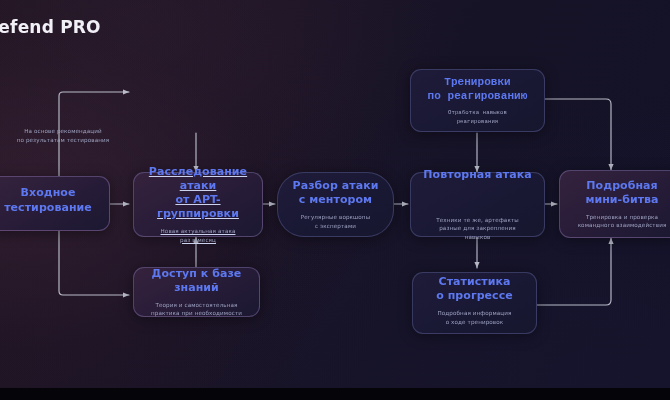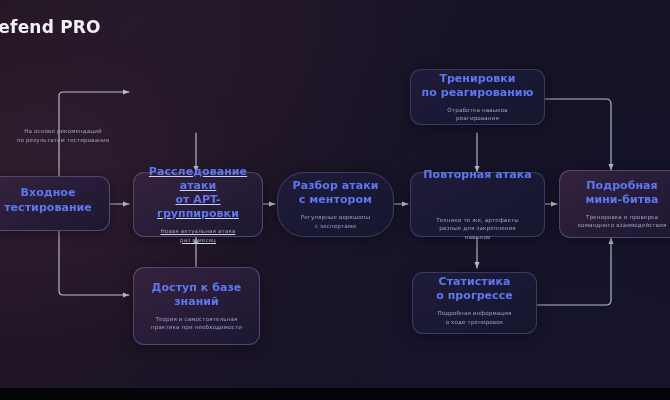--- a/index.html
+++ b/index.html
@@ -158,35 +158,35 @@
   </div>
 
 
   <div class="node violet" style="left:133px; top:172px; width:130px; height:65px;text-decoration:underline;">
     <div class="ttl">Расследование атаки
 от APT-группировки</div>
     <div class="sub">Новая актуальная атака
 раз в месяц</div>
   </div>
 
-  <div class="node violet" style="left:133px; top:267px; width:127px; height:78px;">
+  <div class="node violet" style="left:133px; top:267px; width:127px; height:50px;">
     <div class="ttl">Доступ к базе
 знаний</div>
     <div class="sub">Теория и самостоятельная
 практика при необходимости</div>
   </div>
 
   <div class="node navy" style="left:277px; top:172px; width:117px; height:65px;border-radius:27px;">
     <div class="ttl">Разбор атаки
 с ментором</div>
     <div class="sub">Регулярные воркшопы
 с экспертами</div>
   </div>
 
-  <div class="node navy" style="left:410px; top:69px; width:135px; height:56px;">
+  <div class="node navy" style="left:410px; top:69px; width:135px; height:63px;font-family:Liberation Mono, monospace;">
     <div class="ttl">Тренировки
 по реагированию</div>
     <div class="sub">Отработка навыков
 реагирования</div>
   </div>
 
   <div class="node navy" style="left:410px; top:172px; width:135px; height:65px;gap:28px;">
     <div class="ttl">Повторная атака</div>
     <div class="sub">Техники те же, артефакты
 разные для закрепления

